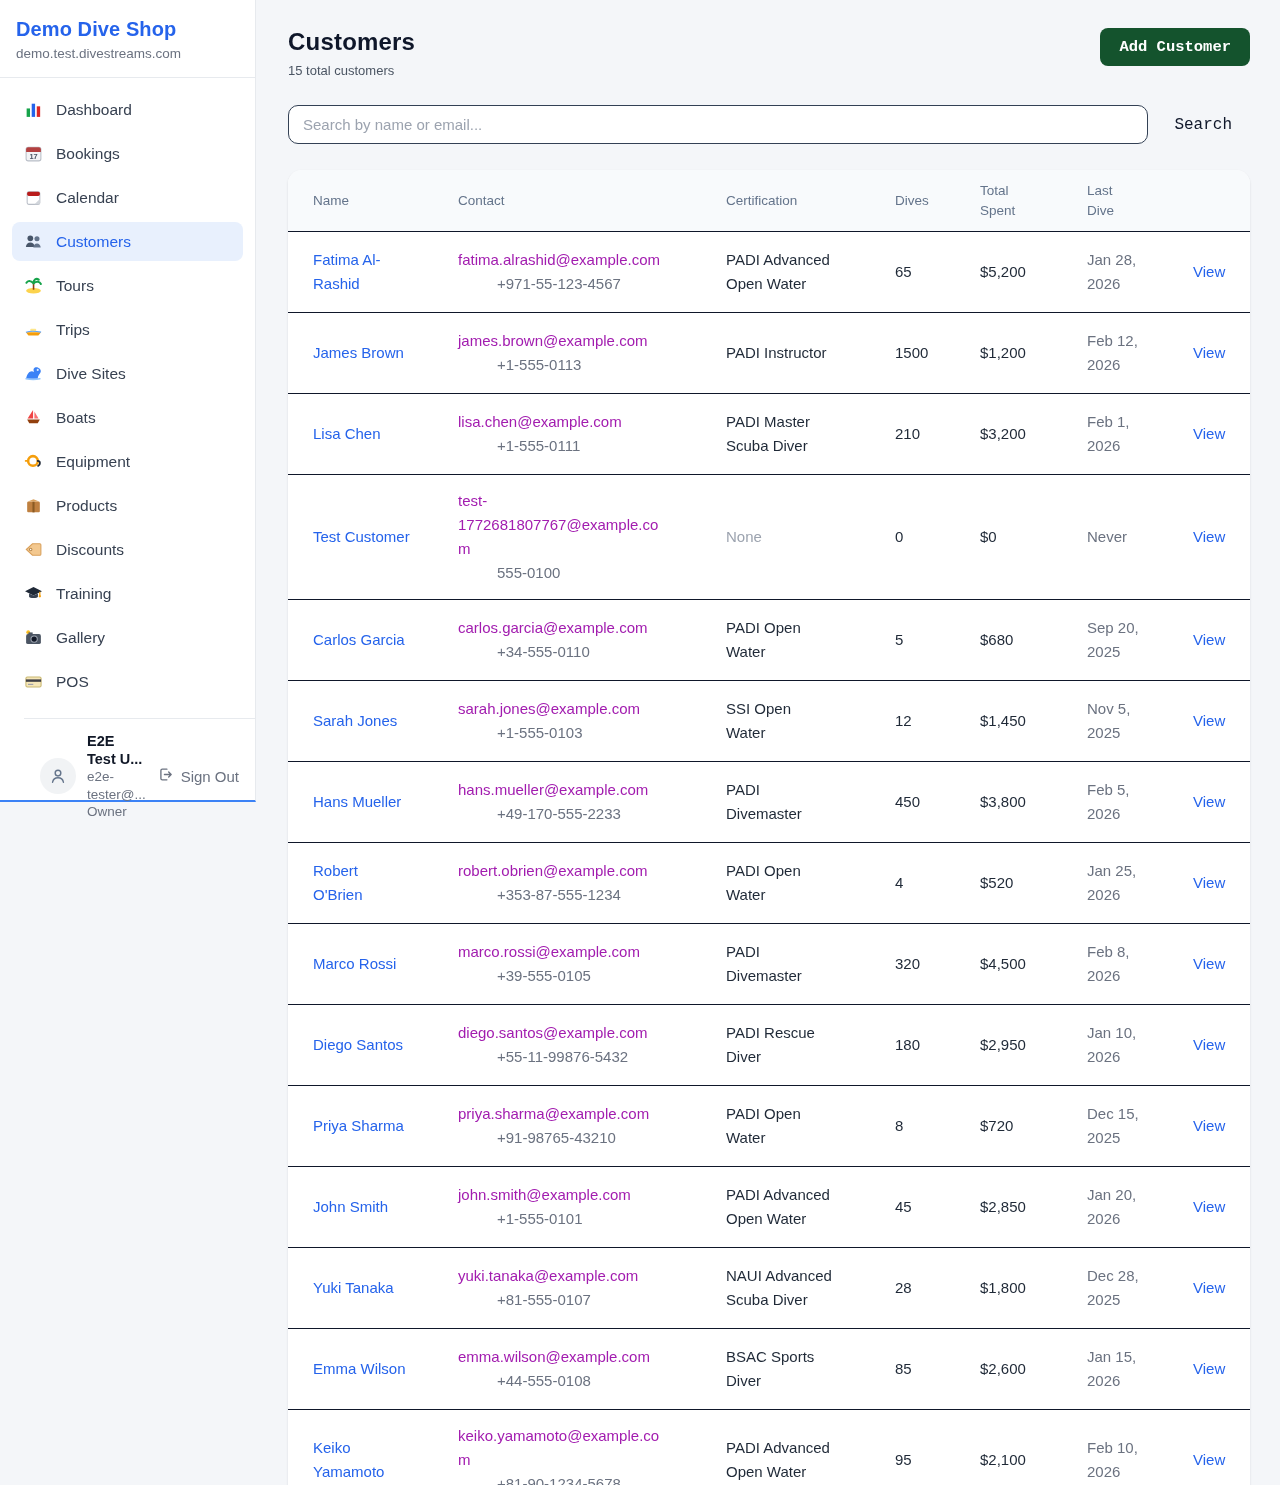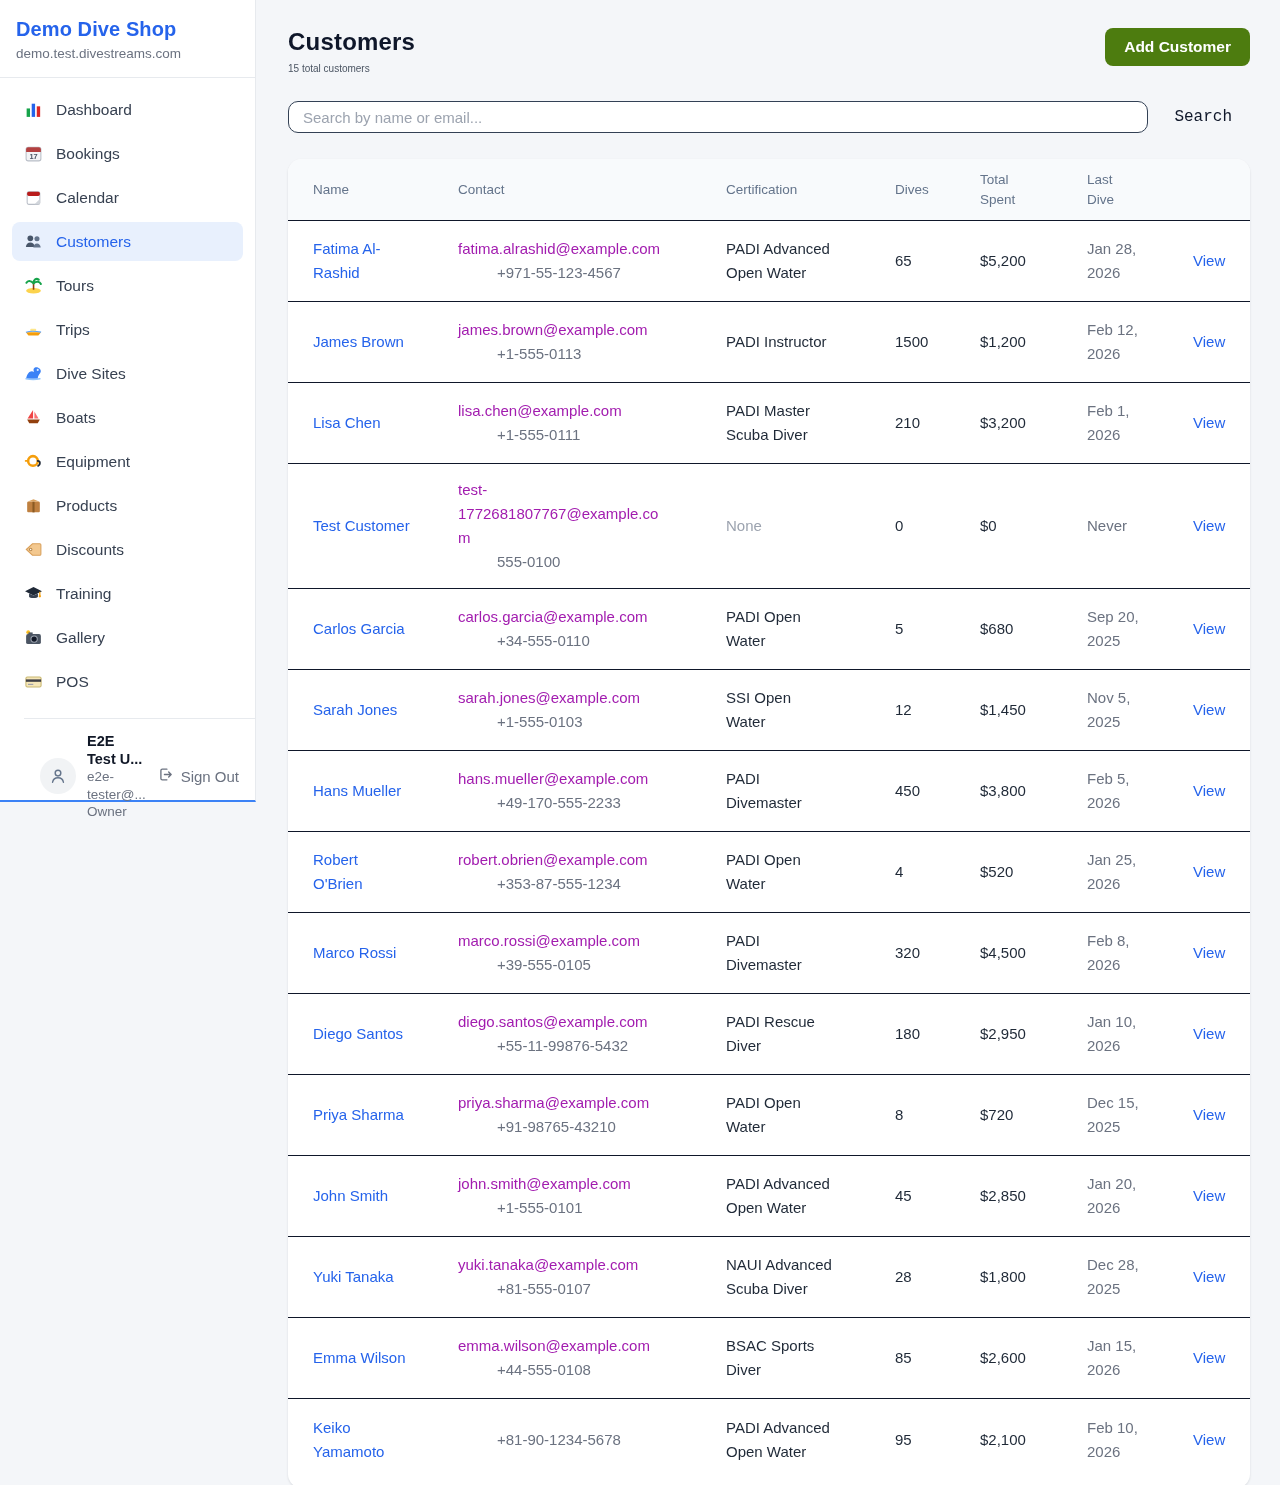--- a/index.html
+++ b/index.html
@@ -38,30 +38,30 @@
   }
   .user-text { flex:1; min-width:0; }
   .user-name { font-size:14.5px; font-weight:700; color:#111827; line-height:1.25; }
   .user-email,.user-role { font-size:13.5px; color:#6b7280; line-height:1.3; }
   .signout { display:flex; align-items:center; gap:7px; color:#6b7280; font-size:15px; cursor:pointer; white-space:nowrap; }
 
   
   .main { margin-left:256px; padding:28px 30px 24px 32px; }
   .page-head { display:flex; justify-content:space-between; align-items:flex-start; }
   .page-title { font-size:24px; font-weight:700; color:#0f172a; letter-spacing:0.2px; }
-  .page-sub { font-size:10px; color:#4b5563; margin-top:7px; }
+  .page-sub { font-size:13px; color:#4b5563; margin-top:7px; }
   .btn-primary {
-    background:#4d7c0f; color:#fff; border:none; border-radius:8px;
-    font-family:Liberation Sans, sans-serif; font-size:15.5px; font-weight:600;
+    background:#14532d; color:#fff; border:none; border-radius:8px;
+    font-family:Liberation Mono, monospace; font-size:15.5px; font-weight:600;
     padding:10px 19px; cursor:pointer;
   }
 
   .search-row { display:flex; align-items:center; margin-top:27px; }
   .search-input {
-    flex:1; height:32px; border:1px solid #334155; border-radius:10px;
+    flex:1; height:39px; border:1px solid #334155; border-radius:10px;
     padding:0 14px; font-family:inherit; font-size:15px; color:#1f2937; background:#fff;
   }
   .search-input::placeholder { color:#9ca3af; }
   .search-btn {
     background:none; border:none; font-family:Liberation Mono, monospace; font-size:16px;
     color:#0f172a; margin-left:26px; margin-right:18px; cursor:pointer;
   }
 
   
   .card {
@@ -572,20 +572,21 @@
         </div>
         <div class="td td-action">
           <a>View</a>
         </div>
       </div>
       <div class="trow">
         <div class="td td-name">
           <a>Keiko Yamamoto</a>
         </div>
         <div class="td td-contact">
+          <span class="email">keiko.yamamoto@example.com</span>
           <span class="phone">+81-90-1234-5678</span>
         </div>
         <div class="td td-cert">
           <span class="cert">PADI Advanced Open Water</span>
         </div>
         <div class="td td-dives">95</div>
         <div class="td td-spent">$2,100</div>
         <div class="td td-last">
           <span>Feb 10, 2026</span>
         </div>

